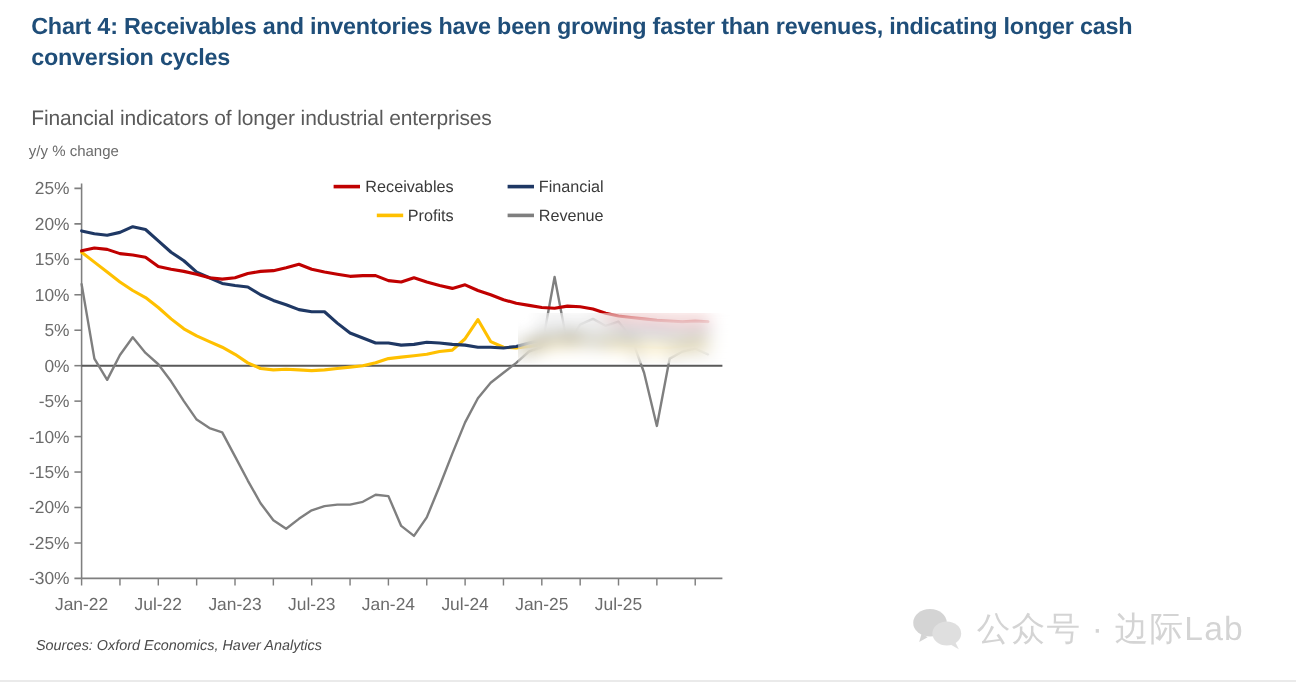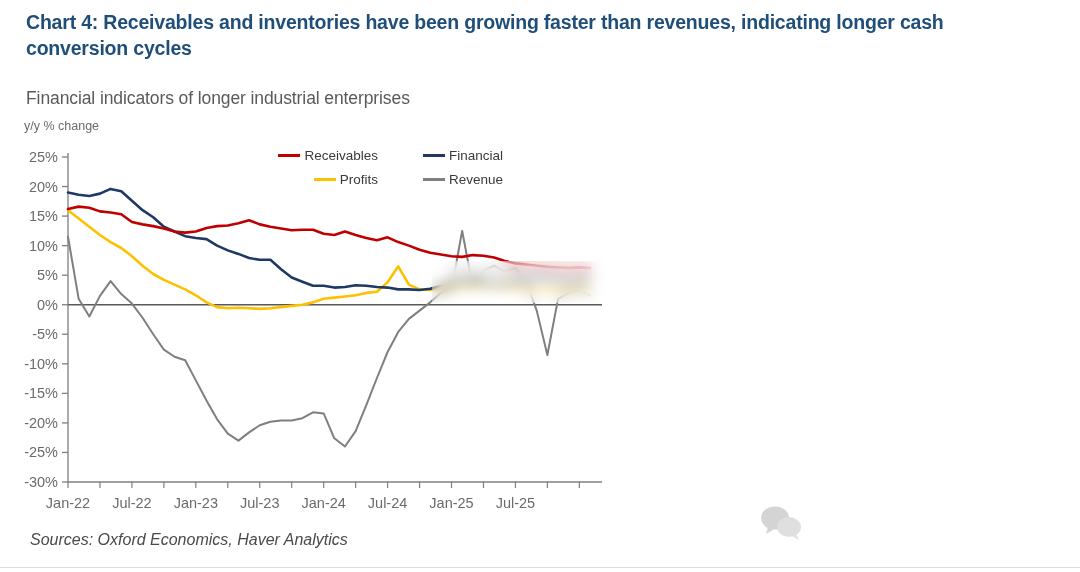--- a/index.html
+++ b/index.html
@@ -99,21 +99,21 @@
     backdrop-filter: blur(7px);
     -webkit-backdrop-filter: blur(7px);
     background: rgba(255,255,255,0.18);
   }
 
   
   #source-line {
     position: absolute;
     left: 30px;
     top: 531px;
-    font-size: 16px;
+    font-size: 12px;
     font-style: italic;
     color: #4a4a4a;
   }
 
   
   #watermark {
     position: absolute;
     left: 760px;
     top: 505px;
     display: flex;
@@ -230,15 +230,16 @@
 
 <div id="source-line">Sources: Oxford Economics, Haver Analytics</div>
 
 <div id="watermark">
   <svg width="42" height="36" viewBox="0 0 42 36">
     <ellipse cx="15" cy="13" rx="14" ry="11.5" fill="#9a9a9a"></ellipse>
     <polygon points="8,22 6,29 13,25" fill="#9a9a9a"></polygon>
     <ellipse cx="29" cy="22" rx="12" ry="10" fill="#b5b5b5"></ellipse>
     <polygon points="36,29 39,35 32,31" fill="#b5b5b5"></polygon>
   </svg>
+  <span id="watermark-text">公众号 · 边际Lab</span>
 </div>
 
 <div id="bottom-rule"></div>
 
 </body></html>

